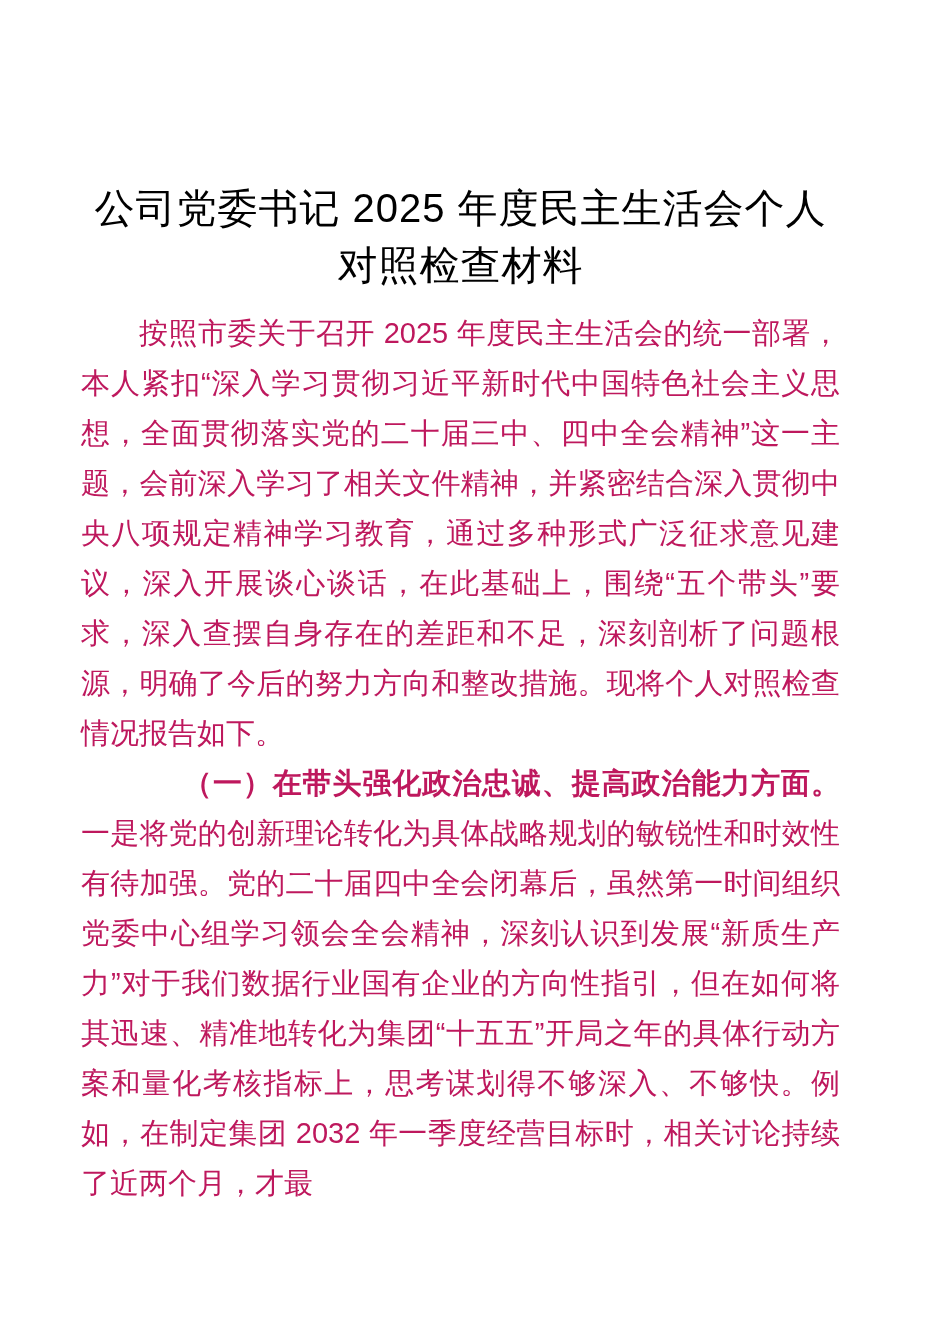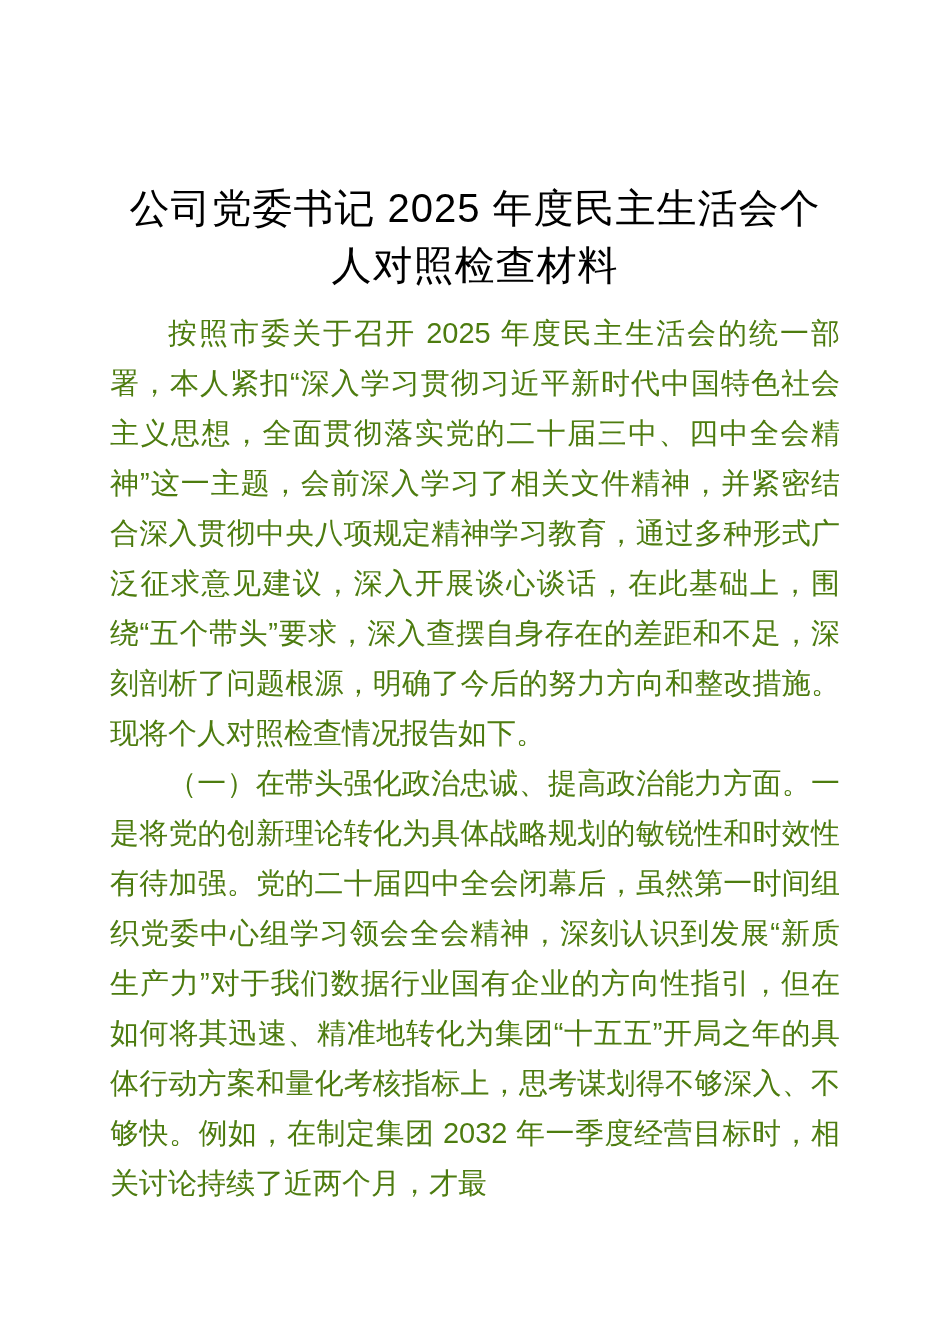--- a/index.html
+++ b/index.html
@@ -6,21 +6,21 @@
     margin: 0;
     padding: 0;
     background: #ffffff;
   }
   .page {
     position: relative;
     width: 950px;
     height: 1344px;
     background: #ffffff;
     box-sizing: border-box;
-    padding: 180px 110px 0 110px;
+    padding: 180px 110px 0 81px;
     overflow: hidden;
     font-family: "Liberation Sans", "DejaVu Sans", sans-serif;
     color: #000000;
     border-radius: 23px;
   }
   .doc-title {
     margin: 0;
     font-size: 40px;
     line-height: 57px;
     font-weight: 400;
@@ -29,24 +29,25 @@
   }
   .doc-body {
     margin-top: 14px;
   }
   .doc-body p {
     margin: 0;
     font-size: 29px;
     line-height: 50px;
     text-align: justify;
     text-indent: 2em;
-    color: #4d7c0f;
+    color: #be185d;
   }
   .doc-body p span.seg-bold {
-    font-weight: 400;
+    font-weight: 700;
+    margin-left: 44px;
   }
 </style>
 </head>
 <body>
 
 <div class="page">
   <h1 class="doc-title">公司党委书记 2025 年度民主生活会个人对照检查材料</h1>
   <div class="doc-body">
       <p><span class="seg">按照市委关于召开 2025 年度民主生活会的统一部署，本人紧扣“深入学习贯彻习近平新时代中国特色社会主义思想，全面贯彻落实党的二十届三中、四中全会精神”这一主题，会前深入学习了相关文件精神，并紧密结合深入贯彻中央八项规定精神学习教育，通过多种形式广泛征求意见建议，深入开展谈心谈话，在此基础上，围绕“五个带头”要求，深入查摆自身存在的差距和不足，深刻剖析了问题根源，明确了今后的努力方向和整改措施。现将个人对照检查情况报告如下。</span></p>
       <p><span class="seg-bold">（一）在带头强化政治忠诚、提高政治能力方面。</span><span class="seg">一是将党的创新理论转化为具体战略规划的敏锐性和时效性有待加强。党的二十届四中全会闭幕后，虽然第一时间组织党委中心组学习领会全会精神，深刻认识到发展“新质生产力”对于我们数据行业国有企业的方向性指引，但在如何将其迅速、精准地转化为集团“十五五”开局之年的具体行动方案和量化考核指标上，思考谋划得不够深入、不够快。例如，在制定集团 2032 年一季度经营目标时，相关讨论持续了近两个月，才最</span></p>

